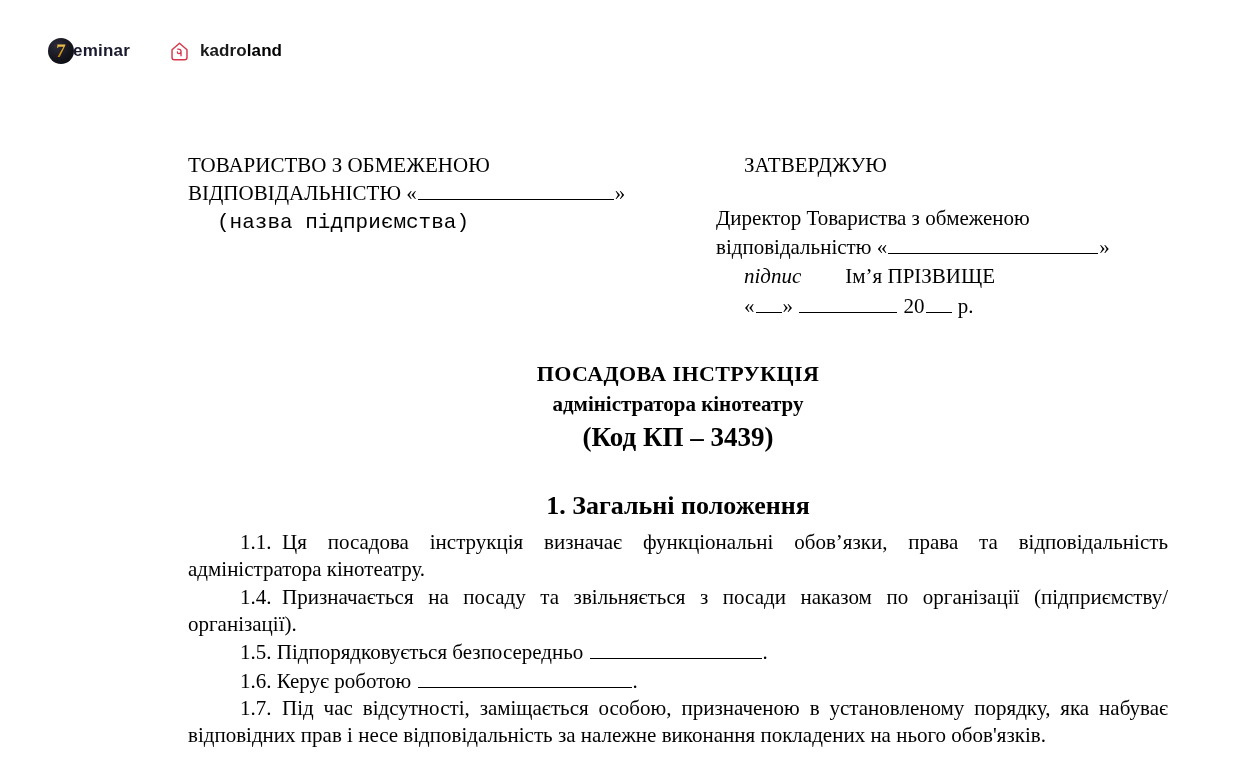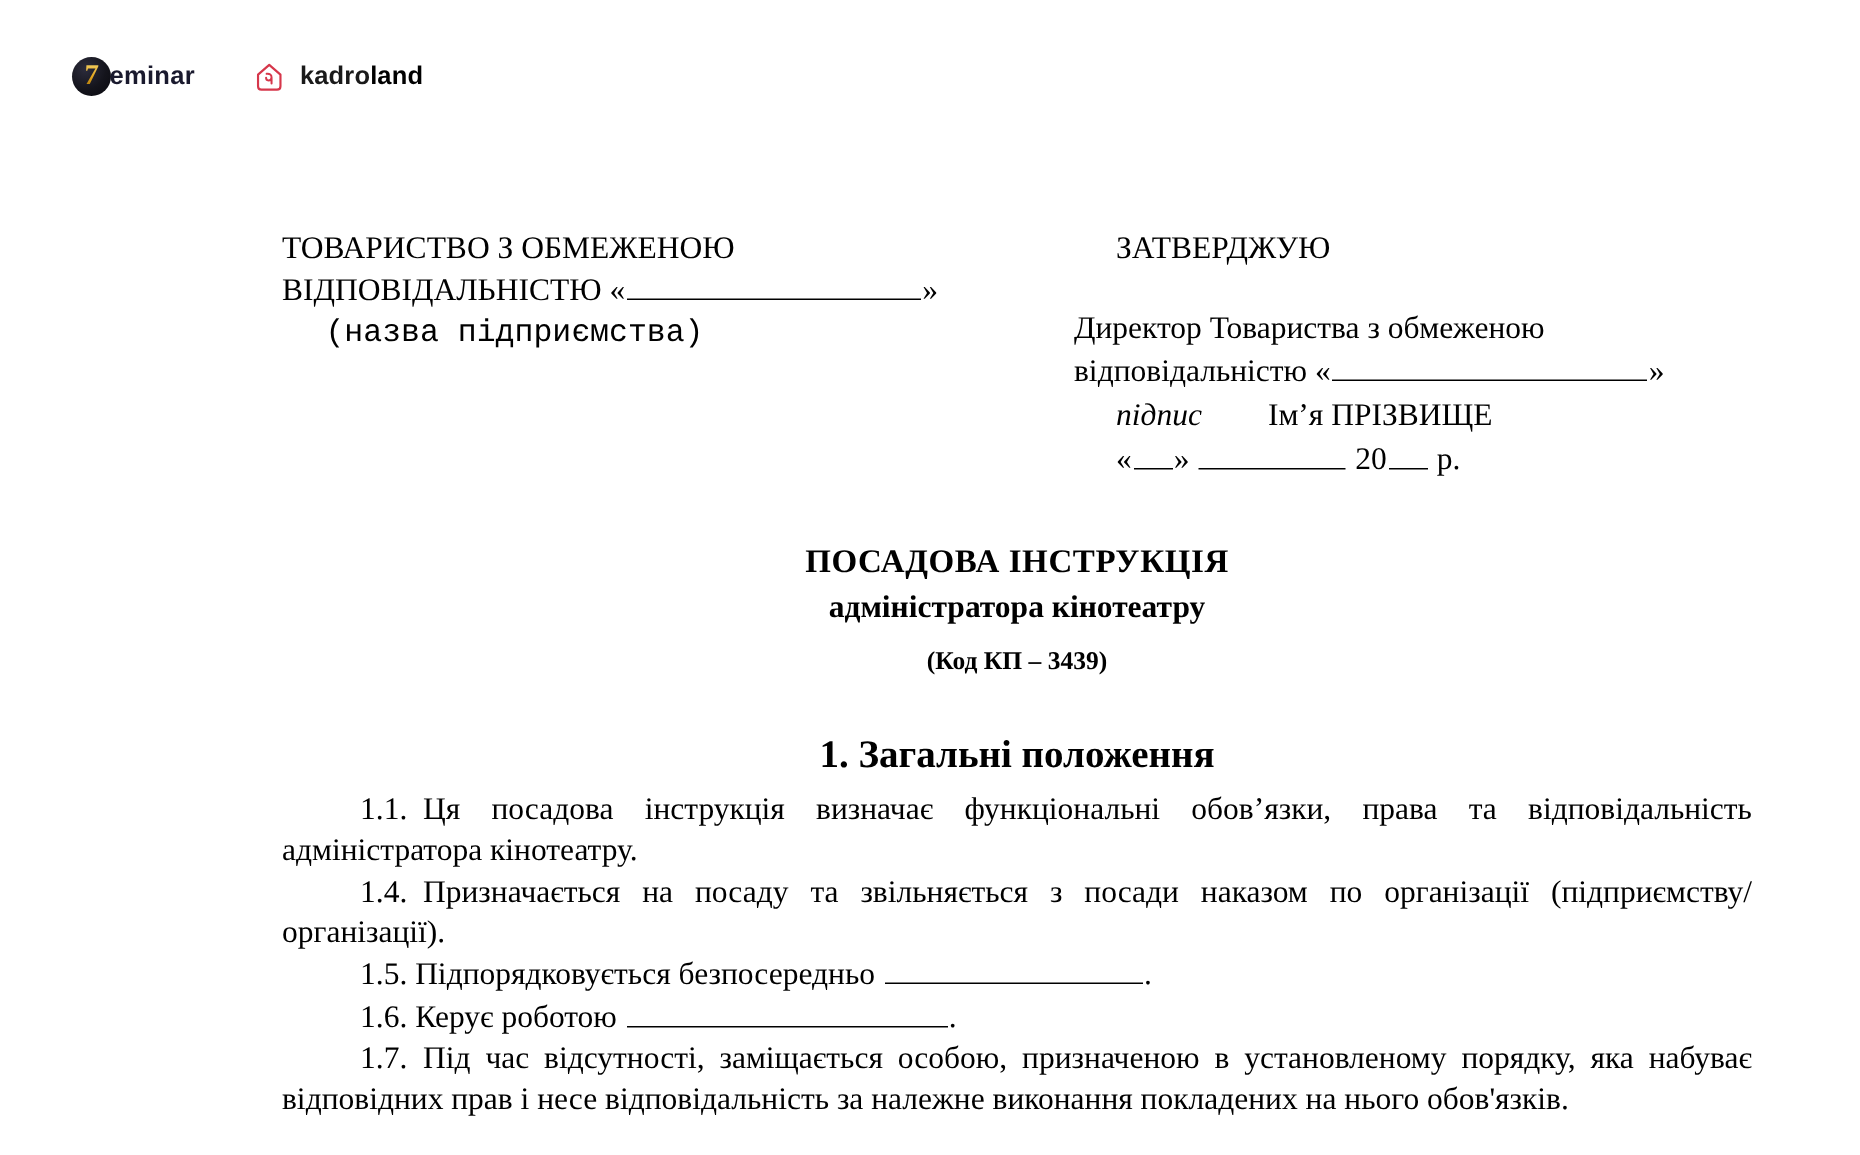--- a/index.html
+++ b/index.html
@@ -141,21 +141,21 @@
   .blank-sub   { width: 172px; }
   .blank-lead  { width: 214px; }
 
   .title-block {
     text-align: center;
     font-weight: 700;
     margin-top: 40px;
   }
   .title-block .t1 { font-size: 22px; letter-spacing: .4px; }
   .title-block .t2 { font-size: 21px; margin-top: 2px; }
-  .title-block .t3 { font-size: 17px; margin-top: 12px; }
+  .title-block .t3 { font-size: 27px; margin-top: 2px; }
 
   .section-heading {
     text-align: center;
     font-weight: 700;
     font-size: 26px;
     margin-top: 34px;
     margin-bottom: 6px;
   }
 
   p.para {

